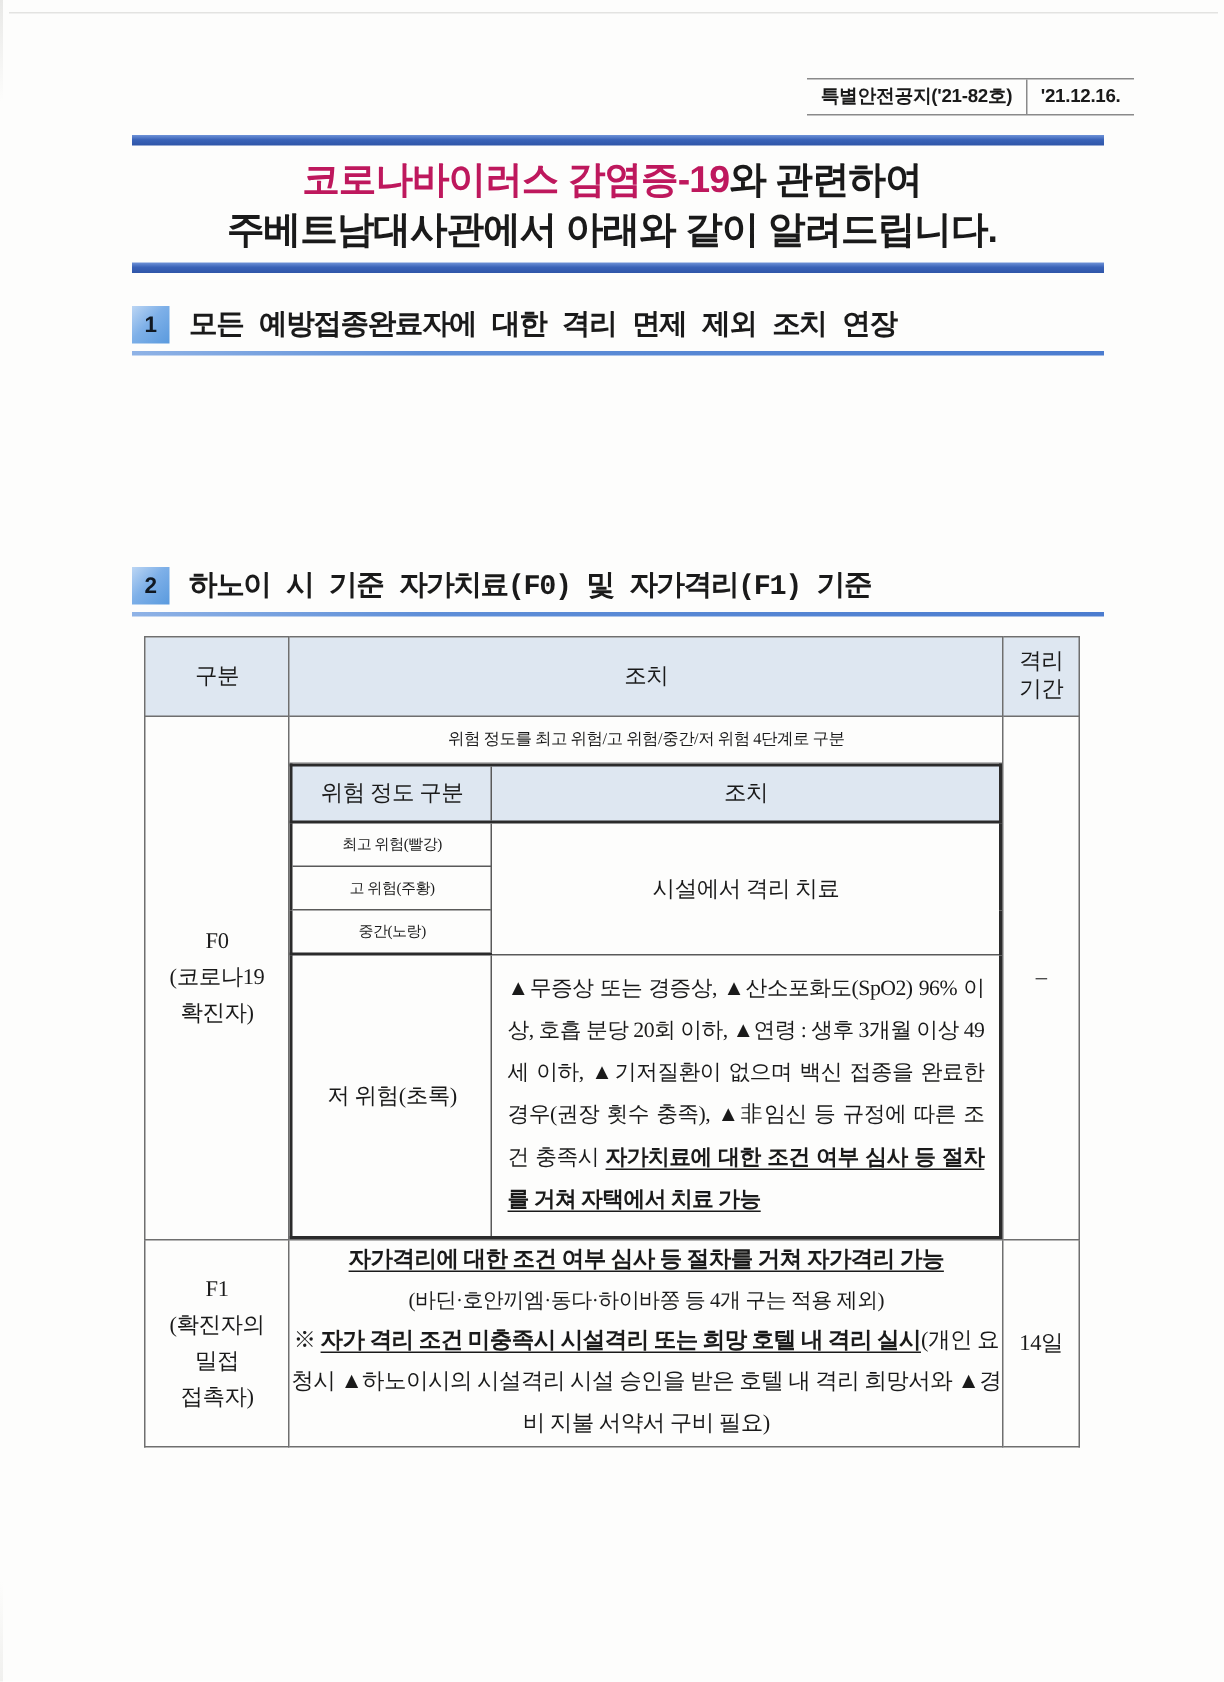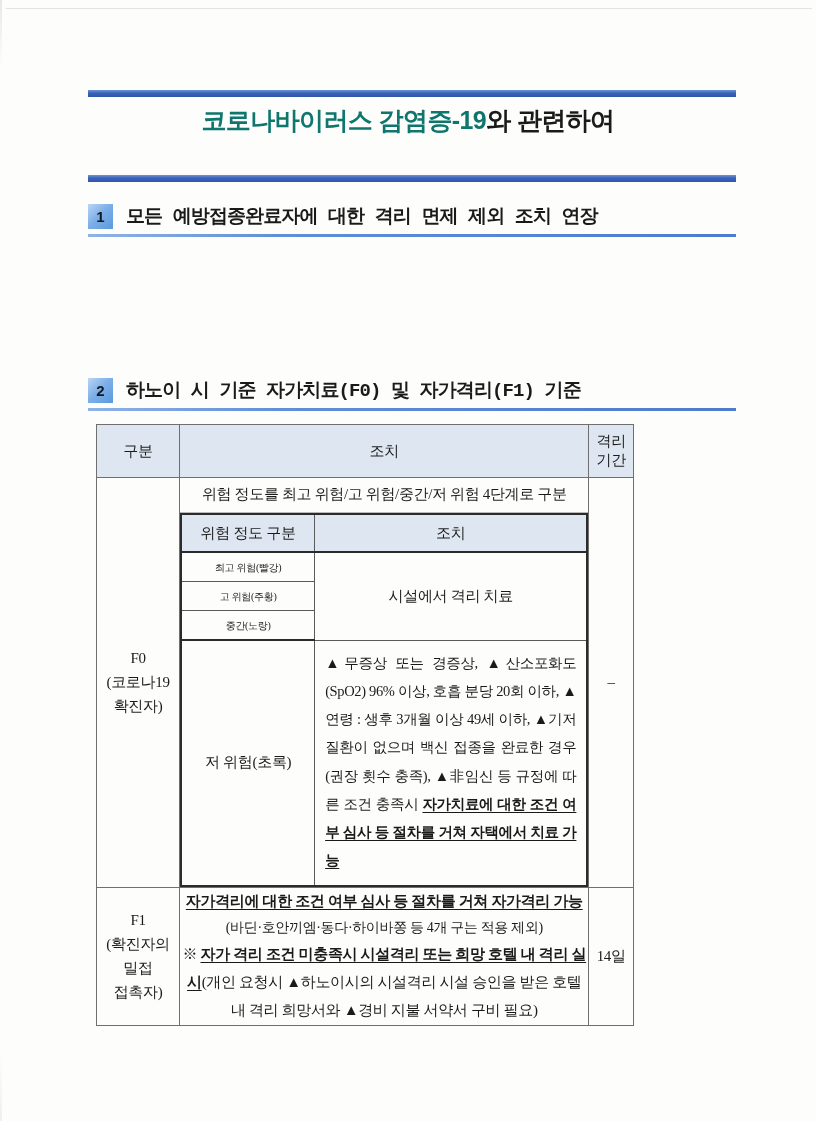--- a/index.html
+++ b/index.html
@@ -80,21 +80,21 @@
     text-align: center;
     font-family: "Liberation Sans", "DejaVu Sans", sans-serif;
     font-weight: bold;
     line-height: 1.3;
   }
   .title-line {
     font-size: 25px;
     letter-spacing: -0.6px;
     white-space: nowrap;
   }
-  .title-line .hl { color: #0f766e; }
+  .title-line .hl { color: #be185d; }
 
   
   .section-head {
     position: absolute;
     left: 88px;
     width: 648px;
     display: flex;
     align-items: center;
     gap: 13px;
     padding-bottom: 5px;
@@ -147,21 +147,21 @@
   }
 
   
   .tbl-wrap {
     position: absolute;
     left: 96px;
     top: 424px;
     width: 624px;
   }
   table.main {
-    width: 538px;
+    width: 624px;
     border-collapse: collapse;
     font-size: 14.5px;
     letter-spacing: -0.3px;
   }
   table.main th,
   table.main td {
     border: 1px solid #6f6f6f;
     padding: 0;
     vertical-align: middle;
     text-align: center;
@@ -186,21 +186,21 @@
   td.period {
     font-size: 15px;
   }
 
   td.nested-host {
     padding: 0;
     vertical-align: top;
   }
   .band-note {
     padding: 7px 4px 8px 4px;
-    font-size: 15px;
+    font-size: 11px;
     letter-spacing: -0.35px;
     text-align: center;
     border-bottom: 1px solid #b9b9b9;
   }
   table.inner {
     width: 100%;
     border-collapse: collapse;
     font-size: 14.5px;
   }
   table.inner th,
@@ -277,25 +277,30 @@
   .footnote .tail { font-weight: bold; text-decoration: none; }
 </style>
 </head>
 <body>
 
 <div class="page">
 
   <div class="scan-edge-left"></div>
   <div class="scan-top-line"></div>
 
+  <div class="header-stamp">
+    <div class="cell first">특별안전공지('21-82호)</div>
+    <div class="cell">'21.12.16.</div>
+  </div>
 
   <div class="rule-bar top"></div>
 
   <div class="title-block">
     <div class="title-line"><span class="hl">코로나바이러스 감염증-19</span><span>와 관련하여</span></div>
+    <div class="title-line">주베트남대사관에서 아래와 같이 알려드립니다.</div>
   </div>
 
   <div class="rule-bar bottom"></div>
 
   <div class="section-head" id="sec1-head">
     <div class="section-badge">1</div>
     <div class="section-title">모든 예방접종완료자에 대한 격리 면제 제외 조치 연장</div>
   </div>
 
 

